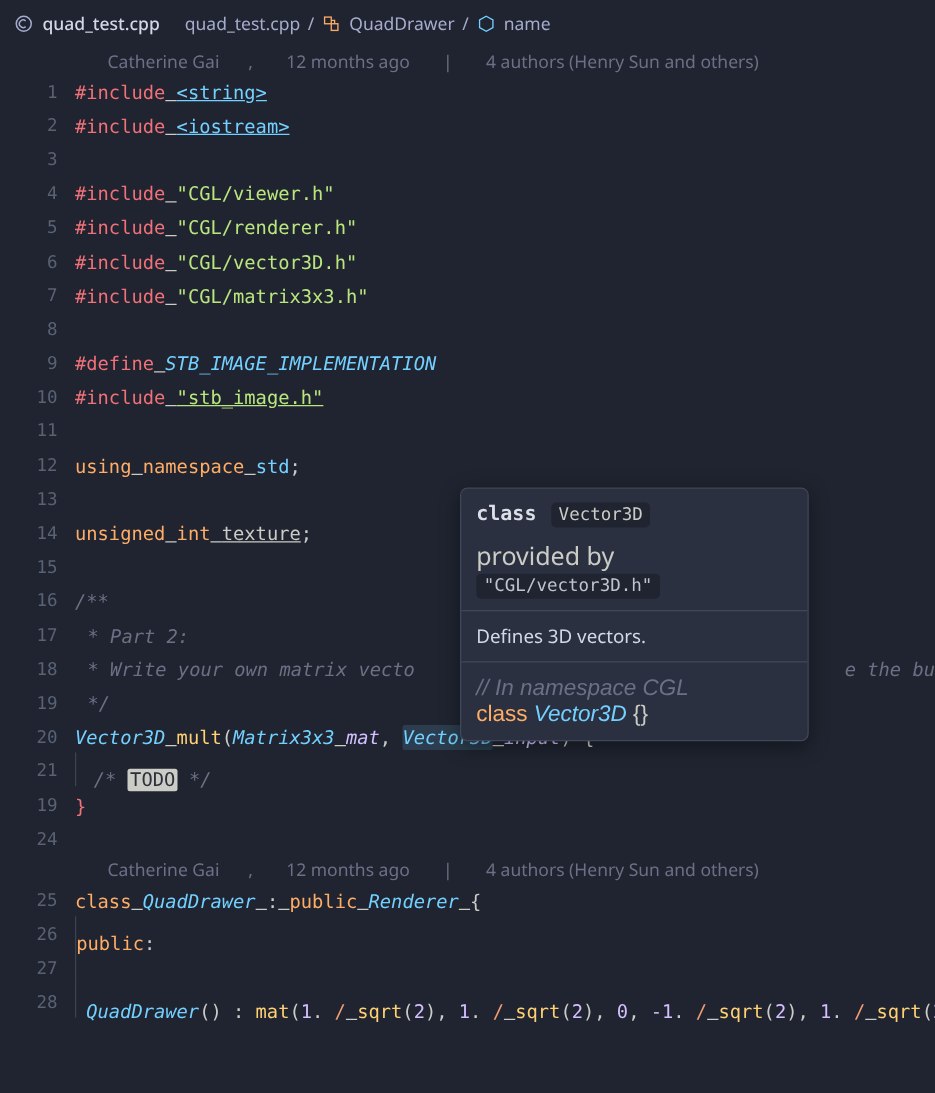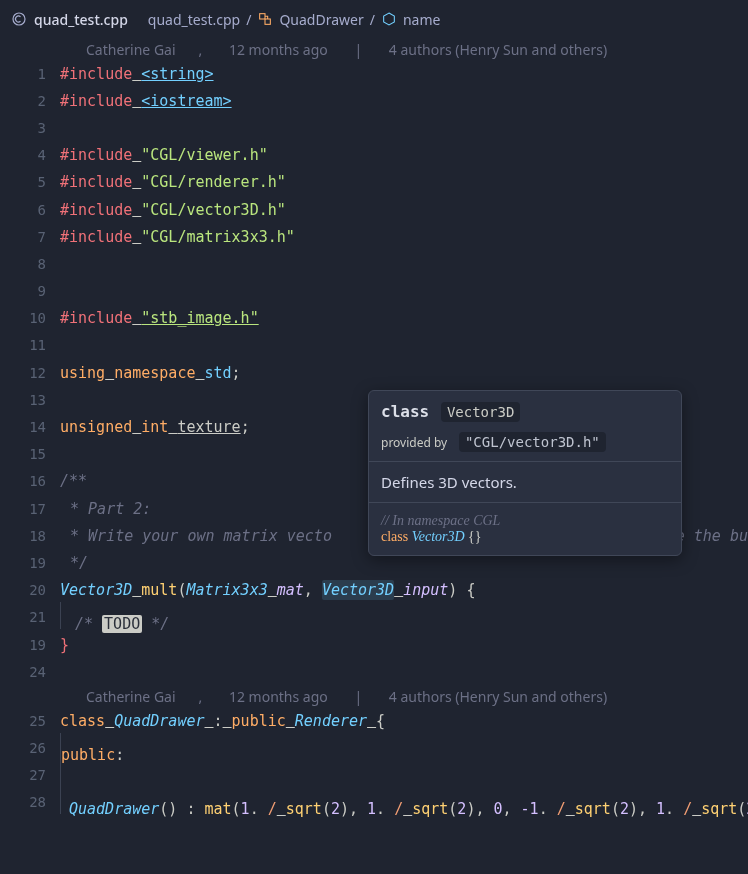--- a/index.html
+++ b/index.html
@@ -75,37 +75,37 @@
   .todo-hl { background: #cbccc6; color: #2a2f3a; font-style: normal; padding: 0 2px; border-radius: 2px;}
   .num { color: #d4bfff; }
   .plain { color: #cbccc6; text-decoration: underline; }
   .hover-highlight { background: rgba(115,208,255,0.15); border-radius: 2px; padding: 1px 0;}
   
   
   .hover-popup {
     position: absolute;
     left: 368px;
     top: 114px;
-    width: 314px;
+    width: 279px;
     background: #2a3040;
     border: 1px solid #404758;
     border-radius: 6px;
     box-shadow: 0 4px 16px rgba(0,0,0,0.4);
     font-family: system-ui, sans-serif;
     color: #cbccc6;
     z-index: 10;
   }
   .hover-popup .section { padding: 10px 12px; }
   .hover-popup .div { border-top: 1px solid #404758; }
   .hover-popup .kw-mono { font-family: 'Menlo', monospace; font-weight: 700; color: #dcdfe8; font-size: 16px;}
   .hover-popup .type-mono { font-family: 'Menlo', monospace; background: #1f2430; padding: 2px 6px; border-radius: 4px; color: #cbccc6; font-size: 14px;}
-  .hover-popup .provided { font-size: 12px; color: #cbccc6;}
+  .hover-popup .provided { font-size: 20px; color: #cbccc6;}
   .hover-popup .path-mono { font-family: 'Menlo', monospace; background: #1f2430; padding: 2px 6px; border-radius: 4px; color: #bfc4d0; font-size: 14px;}
   .hover-popup .desc { font-size: 15px; color: #d4d7e8;}
-  .hover-popup .code-sample { font-family: Liberation Serif, serif; font-size: 14px; }
+  .hover-popup .code-sample { font-family: Liberation Sans, sans-serif; font-size: 18px; }
   .hover-popup .cs-comment { color: #6c7086; font-style: italic;}
   .hover-popup .cs-kw { color: #ffad66; }
   .hover-popup .cs-type { color: #73d0ff; font-style: italic;}
   .hover-popup .cs-punct { color: #cbccc6;}
 </style>
 </head>
 <body>
 
 <div class="breadcrumb-bar">
   <span class="bc-icon">
@@ -156,21 +156,21 @@
 <div class="code-row"><div class="gutter">4</div><div class="code-content"><span class="kw-directive">#include</span><span class="plain"> </span><span class="str">"CGL/viewer.h"</span></div></div>
 
 <div class="code-row"><div class="gutter">5</div><div class="code-content"><span class="kw-directive">#include</span><span class="plain"> </span><span class="str">"CGL/renderer.h"</span></div></div>
 
 <div class="code-row"><div class="gutter">6</div><div class="code-content"><span class="kw-directive">#include</span><span class="plain"> </span><span class="str">"CGL/vector3D.h"</span></div></div>
 
 <div class="code-row"><div class="gutter">7</div><div class="code-content"><span class="kw-directive">#include</span><span class="plain"> </span><span class="str">"CGL/matrix3x3.h"</span></div></div>
 
 <div class="code-row"><div class="gutter">8</div><div class="code-content"></div></div>
 
-<div class="code-row"><div class="gutter">9</div></div>
+<div class="code-row"><div class="gutter">9</div><div class="code-content"><span class="kw-directive">#define</span><span class="plain"> </span><span class="macro">STB_IMAGE_IMPLEMENTATION</span></div></div>
 
 <div class="code-row"><div class="gutter">10</div><div class="code-content"><span class="kw-directive">#include</span><span class="plain"> </span><span class="str-underline">"stb_image.h"</span></div></div>
 
 <div class="code-row"><div class="gutter">11</div><div class="code-content"></div></div>
 
 <div class="code-row"><div class="gutter">12</div><div class="code-content"><span class="kw">using</span><span class="plain"> </span><span class="kw">namespace</span><span class="plain"> </span><span class="ns">std</span><span class="punct">;</span></div></div>
 
 <div class="code-row"><div class="gutter">13</div></div>
 
 <div class="code-row"><div class="gutter">14</div><div class="code-content"><span class="kw-storage">unsigned</span><span class="plain"> </span><span class="kw-storage">int</span><span class="plain"> </span><span class="plain">texture</span><span class="punct">;</span></div></div>

